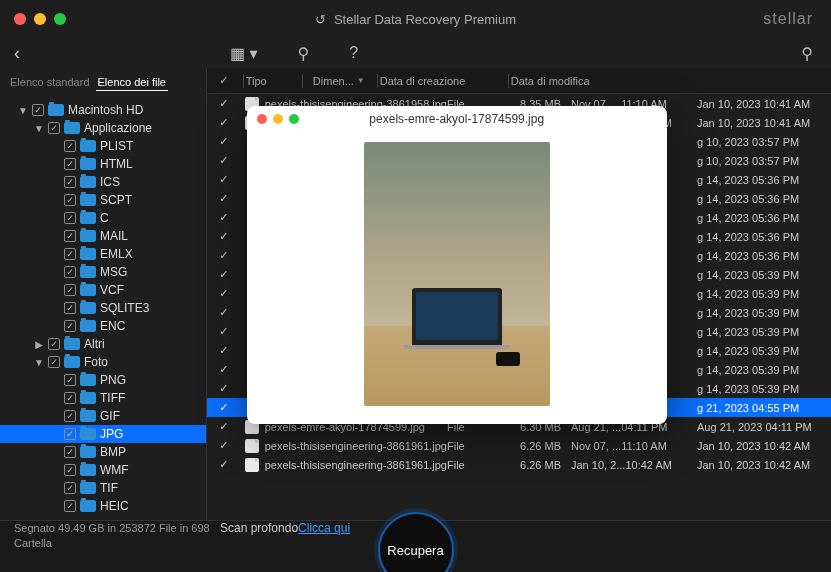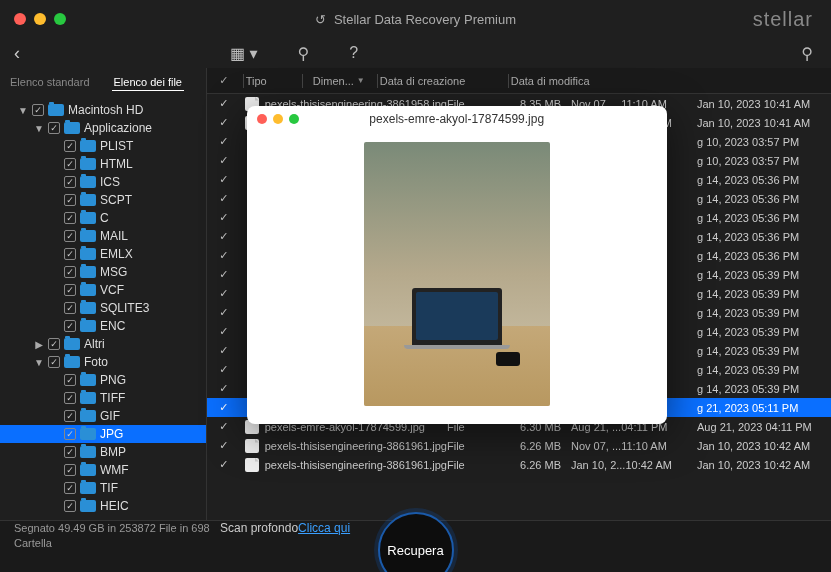--- a/index.html
+++ b/index.html
@@ -4,29 +4,29 @@
 <style>
 *{margin:0;padding:0;box-sizing:border-box;font-family:-apple-system,BlinkMacSystemFont,"Segoe UI",sans-serif}
 body{width:831px;height:572px;background:#1f1f1f;color:#ccc;font-size:12px;overflow:hidden;position:relative}
 .titlebar{height:38px;display:flex;align-items:center;padding:0 14px;position:relative}
 .traffic{display:flex;gap:8px}
 .dot{width:12px;height:12px;border-radius:50%}
 .dot-r{background:#ff5f57}
 .dot-y{background:#febc2e}
 .dot-g{background:#28c840}
 .title-center{position:absolute;left:50%;transform:translateX(-50%);display:flex;align-items:center;gap:8px;color:#aaa;font-size:13px}
-.brand{position:absolute;right:18px;color:#888;font-size:20px;font-weight:400;letter-spacing:1px}
+.brand{position:absolute;right:18px;color:#888;font-size:16px;font-weight:400;letter-spacing:1px}
 .toolbar{height:30px;display:flex;align-items:center;padding:0 14px;position:relative}
 .back-arrow{color:#ccc;font-size:18px}
 .tb-center{position:absolute;left:230px;display:flex;gap:40px;align-items:center}
 .tb-icon{color:#bbb;font-size:16px}
 .search-ic{position:absolute;right:18px;color:#bbb;font-size:16px}
 .content{display:flex;height:calc(100% - 120px)}
 .sidebar{width:210px;background:#1f1f1f;border-right:1px solid #333;display:flex;flex-direction:column}
-.tabs{display:flex;gap:20px;padding:6px 8px;font-size:11px;color:#888}
+.tabs{display:flex;gap:4px;padding:6px 8px;font-size:11px;color:#888}
 .tab{padding:2px 2px;cursor:pointer}
 .tab.active{color:#fff;border-bottom:1px solid #fff}
 .tree{flex:1;overflow:hidden;padding:4px 0}
 .node{display:flex;align-items:center;padding:2px 6px;gap:4px;font-size:12px;color:#ddd}
 .node .chev{width:10px;text-align:center;color:#aaa;font-size:10px}
 .node .cb{width:12px;height:12px;border:1px solid #888;border-radius:2px;display:flex;align-items:center;justify-content:center;font-size:9px;color:#ccc}
 .node .fld{width:16px;height:12px;background:#2a8fd6;border-radius:2px;position:relative}
 .node .fld::before{content:"";position:absolute;top:-2px;left:1px;width:5px;height:2px;background:#2a8fd6;border-radius:1px 1px 0 0}
 .node.sel{background:#0a6fff;color:#fff}
 .node.i1{padding-left:18px}
@@ -419,21 +419,21 @@
           <div class="col-dm">g 14, 2023 05:39 PM</div>
         </div>
         <div class="frow hl">
           <div class="col-ck"><span class="cb">✓</span></div>
           <div class="col-nm" style="display:flex;align-items:center;overflow:hidden">
             <span style="white-space:nowrap;overflow:hidden;text-overflow:ellipsis"></span>
           </div>
           <div class="col-tp"></div>
           <div class="col-sz"></div>
           <div class="col-dc"></div>
-          <div class="col-dm">g 21, 2023 05:11 PM</div>
+          <div class="col-dm">g 21, 2023 04:55 PM</div>
         </div>
         <div class="frow">
           <div class="col-ck"><span class="cb">✓</span></div>
           <div class="col-nm" style="display:flex;align-items:center;overflow:hidden">
             <span class="fic"></span>
             <span style="white-space:nowrap;overflow:hidden;text-overflow:ellipsis">pexels-emre-akyol-17874599.jpg</span>
           </div>
           <div class="col-tp">File</div>
           <div class="col-sz">6.30 MB</div>
           <div class="col-dc">Aug 21, ...04:11 PM</div>

